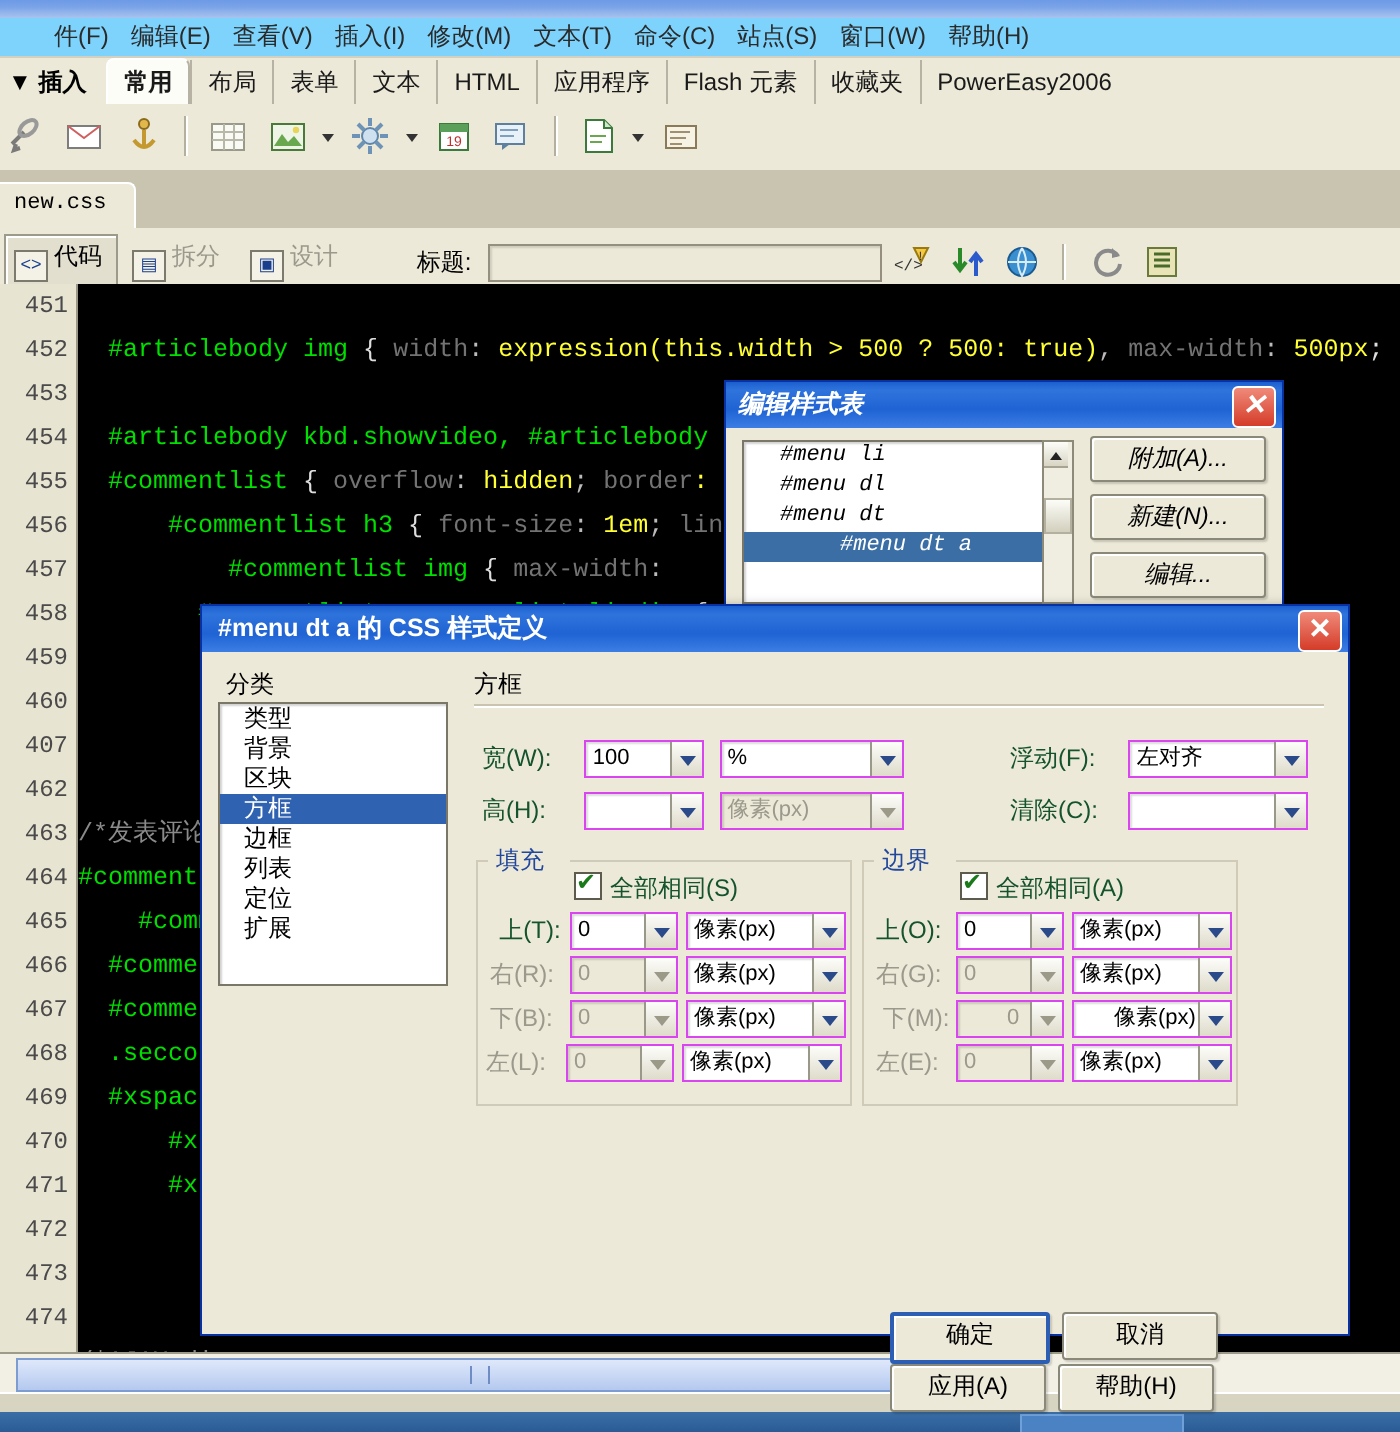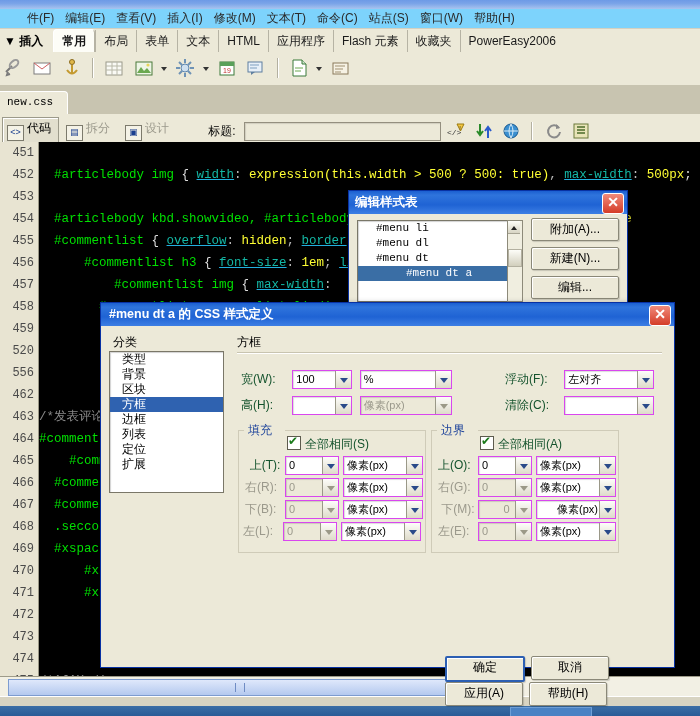--- a/index.html
+++ b/index.html
@@ -183,21 +183,21 @@
     overflow: hidden;
   }
   .codeline {
     height: 22px; line-height: 22px;
     white-space: pre;
     font-family: "Liberation Mono", monospace;
     font-size: 12.5px;
     color: #00e000;
   }
   .k-sel   { color: #00e000; }
-  .k-prop  { color: #14b8a6; text-decoration: underline; text-decoration-color:#22b0e0; }
+  .k-prop  { color: #737373; text-decoration-color:#22b0e0; }
   .k-val   { color: #ffff33; }
   .k-com   { color: #8a8a8a; }
   .k-brace { color: #dddddd; }
   .k-punc  { color: #bbbbbb; }
 
   
   .hscroll {
     position: absolute; left: 0; top: 676px; width: 700px; height: 20px;
     background: #f2f0e4;
     border-top: 1px solid #9e9b8a;
@@ -245,21 +245,21 @@
     position: absolute; right: 3px; top: 2px;
     width: 20px; height: 19px;
     background: linear-gradient(to bottom,#f08a7a,#d43c28);
     border: 1px solid #fff; border-radius: 3px;
     color: #fff; font-weight: bold; font-size: 14px;
     text-align: center; line-height: 17px;
   }
   .dlg-body { padding: 6px; position: relative; }
 
   
-  #dlg-styles { left: 348px; top: 190px; width: 278px; height: 120px; }
+  #dlg-styles { left: 362px; top: 190px; width: 278px; height: 120px; font-style: italic; }
   #dlg-styles .dlg-body { padding: 6px 8px; }
   .ss-list {
     position: absolute; left: 8px; top: 6px; width: 164px; height: 80px;
     background: #fff; border: 1px solid #7a7768;
     box-shadow: inset 1px 1px 1px rgba(0,0,0,.18);
     overflow: hidden;
   }
   .ss-list .row {
     height: 15px; line-height: 15px;
     padding-left: 18px;
@@ -532,22 +532,22 @@
     <div class="gutter" id="gutter">
         <div class="ln">451</div>
         <div class="ln">452</div>
         <div class="ln">453</div>
         <div class="ln">454</div>
         <div class="ln">455</div>
         <div class="ln">456</div>
         <div class="ln">457</div>
         <div class="ln">458</div>
         <div class="ln">459</div>
-        <div class="ln">520</div>
-        <div class="ln">556</div>
+        <div class="ln">460</div>
+        <div class="ln">407</div>
         <div class="ln">462</div>
         <div class="ln">463</div>
         <div class="ln">464</div>
         <div class="ln">465</div>
         <div class="ln">466</div>
         <div class="ln">467</div>
         <div class="ln">468</div>
         <div class="ln">469</div>
         <div class="ln">470</div>
         <div class="ln">471</div>

